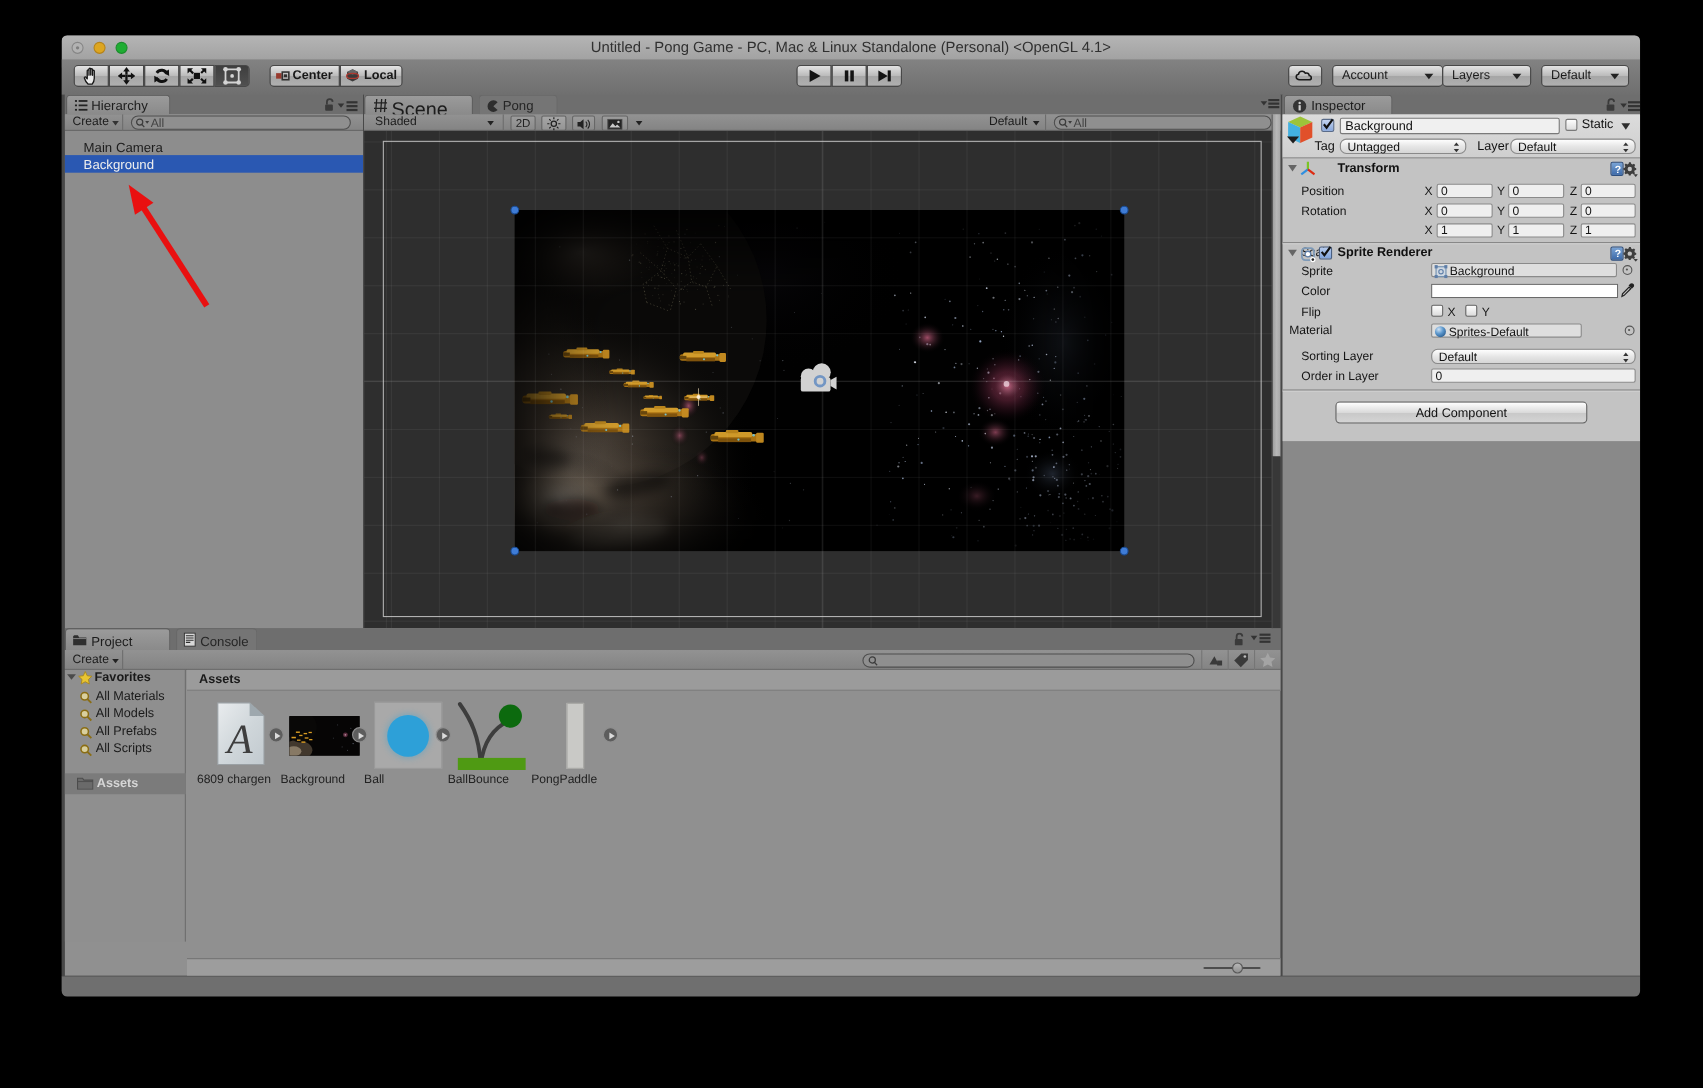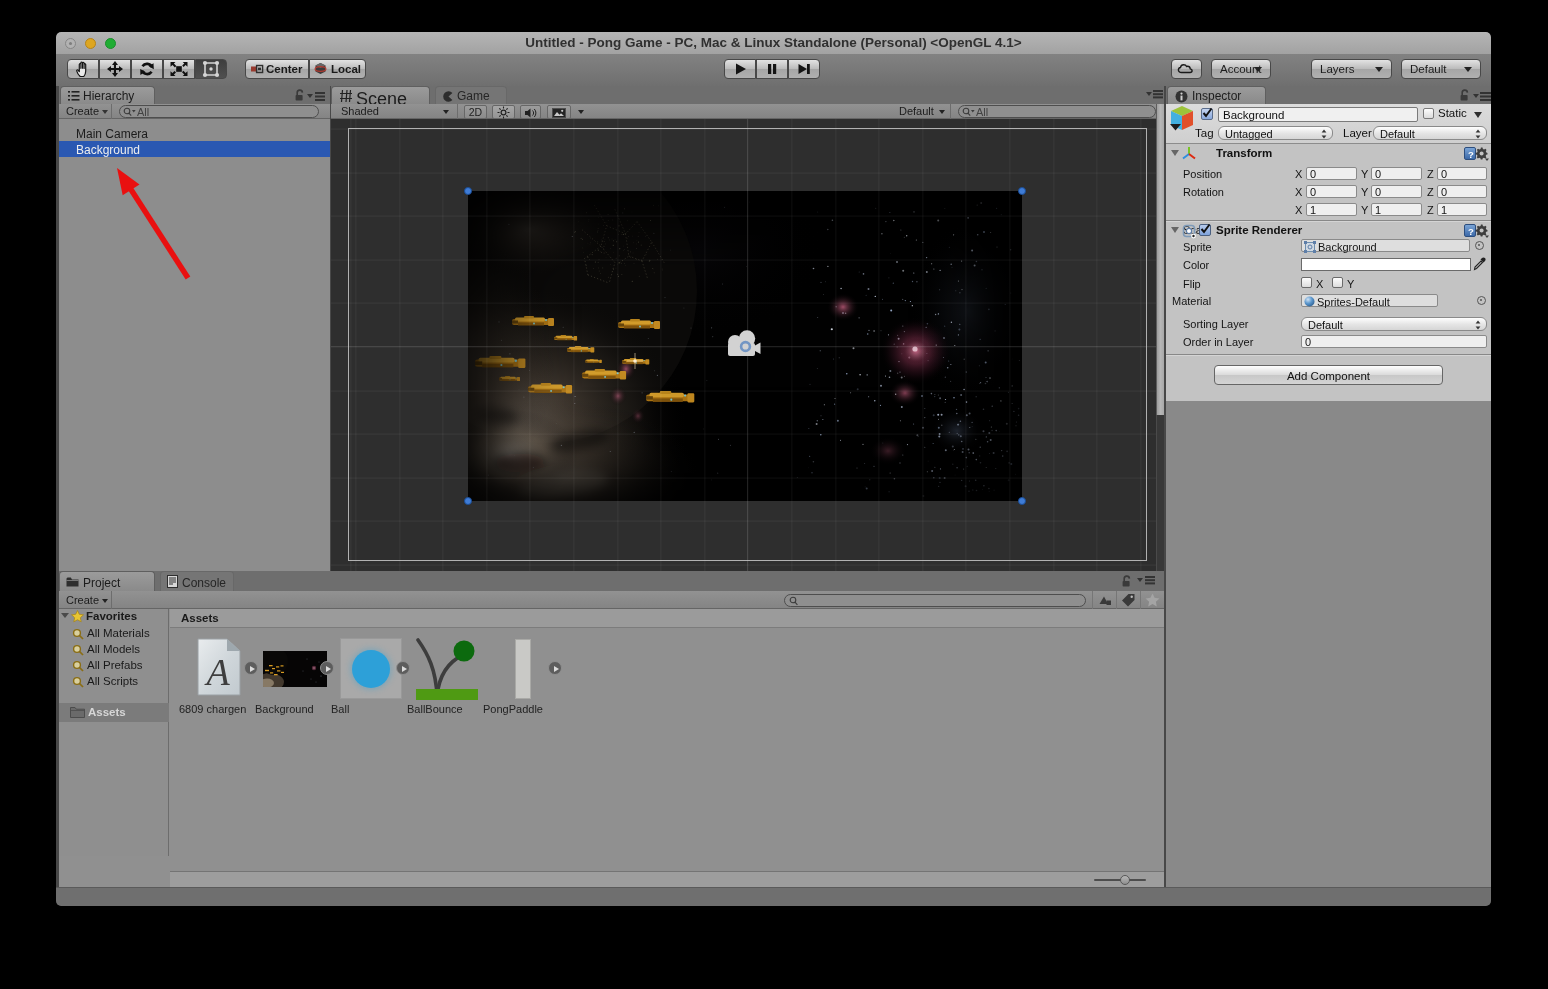--- a/index.html
+++ b/index.html
@@ -4,21 +4,21 @@
 <style>
 * { margin:0; padding:0; box-sizing:border-box; }
 html,body { width:1548px; height:989px; background:#000; overflow:hidden;
   font-family:"Liberation Sans", sans-serif; }
 #win { position:absolute; left:56px; top:32px; width:1435px; height:874px;
   background:#484848; border-radius:5px; overflow:hidden; }
 .abs { position:absolute; }
 
 #titlebar { position:absolute; left:0; top:0; width:100%; height:30px;
   background:linear-gradient(#b5b5b5,#9c9c9c); border-bottom:1px solid #6a6a6a;
-  border-radius:5px 5px 0 0;font-weight:bold; }
+  border-radius:5px 5px 0 0; }
 #title-text { position:absolute; width:100%; top:3px; text-align:center;
   font-size:13.5px; color:#303030; }
 .tl { position:absolute; top:5.5px; width:11.5px; height:11.5px; border-radius:50%; }
 
 #toolbar { position:absolute; left:0; top:22px; width:100%; height:32px;
   background:linear-gradient(#828282,#6f6f6f); }
 .btn { position:absolute; top:5px; height:20px;
   background:linear-gradient(#e3e3e3,#bcbcbc 48%,#a6a6a6 52%,#b0b0b0);
   border:1px solid #484848; }
 .btn.sel { background:linear-gradient(#3e3e3e,#505050); }
@@ -166,21 +166,21 @@
             <rect x="18" y="4" width="2.8" height="10"></rect>
           </g>
         </svg>
     </div>
 
     <div class="btn btn-single" style="left:1115px; width:31px;">
       <svg width="29" height="18" viewBox="0 0 29 18">
           <path d="M9.5 12.5 C7.6 12.5 6.4 11.3 6.4 9.9 C6.4 8.7 7.3 7.7 8.5 7.5 C8.7 5.9 10 4.7 11.7 4.7 C13 4.7 14.1 5.4 14.6 6.5 C14.9 6.4 15.2 6.3 15.6 6.3 C17 6.3 18.1 7.3 18.2 8.7 C19.3 8.9 20.1 9.7 20.1 10.8 C20.1 11.8 19.2 12.5 18 12.5 Z" fill="none" stroke="#191919" stroke-width="1.4"></path>
         </svg>
     </div>
-    <div class="btn btn-single" style="left:1155px; width:60px;">
+    <div class="btn btn-single" style="left:1155px; width:101px;">
       <span class="ptext" style="position:absolute;left:8px;top:2.5px;">Account</span>
       <div class="ddarrow" style="right:8px; top:7px;"></div>
     </div>
     <div class="btn btn-single" style="left:1255px; width:81px;">
       <span class="ptext" style="position:absolute;left:8px;top:2.5px;">Layers</span>
       <div class="ddarrow" style="right:8px; top:7px;"></div>
     </div>
     <div class="btn btn-single" style="left:1345px; width:80px;">
       <span class="ptext" style="position:absolute;left:8px;top:2.5px;">Default</span>
       <div class="ddarrow" style="right:8px; top:7px;"></div>
@@ -242,21 +242,21 @@
             <path d="M2.5 0 L1.5 12 M7 0 L6 12 M10.5 0 L9.5 12" transform="rotate(0)"></path>
             <path d="M0 3.5 L12 3.5 M0 8.5 L12 8.5"></path>
           </g>
         </svg>
       <span style="position:absolute;left:24px;top:2px;font-size:18px;">Scene</span>
     </div>
     <div class="tab inactive" style="left:104px; width:72px; border-color:#686868;">
       <svg width="13" height="13" viewBox="0 0 13 13" style="position:absolute;left:6px;top:2.5px;">
           <path d="M10.4 2.9 A 5.3 5.3 0 1 0 10.4 10.1 L6.5 6.5 Z" fill="#2d2d2d"></path>
         </svg>
-      <span style="position:absolute;left:21px;top:2px;font-size:12px;color:#262626;">Game</span>
+      <span style="position:absolute;left:21px;top:2px;font-size:12px;color:#262626;">Pong</span>
     </div>
     <div style="position:absolute;left:815px;top:6px;width:0;height:0;border-left:3.5px solid transparent;border-right:3.5px solid transparent;border-top:4.5px solid #333;"></div>
     <div style="position:absolute;left:822px;top:4px;width:10px;height:1.8px;background:#333;box-shadow:0 3.2px #333,0 6.4px #333;"></div>
 
     <div class="subbar" style="left:0; top:18px; width:833px; height:15px;">
       <span class="ptext" style="position:absolute;left:10px;top:1px;font-size:11px;">Shaded</span>
       <div class="ddarrow" style="left:112px;top:6px;border-left-width:3px;border-right-width:3px;border-top-width:4px;"></div>
       <div style="position:absolute;left:126px;top:0;width:1px;height:15px;background:#6d6d6d;"></div>
       <div style="position:absolute;left:133px;top:0.5px;width:23px;height:14px;border:1px solid #676767;border-radius:2px;background:linear-gradient(#9c9c9c,#8a8a8a);font-size:10.5px;color:#222;text-align:center;line-height:13px;">2D</div>
       <div style="position:absolute;left:161px;top:0.5px;width:23px;height:14px;border:1px solid #676767;border-radius:2px;background:linear-gradient(#a6a6a6,#949494);">

